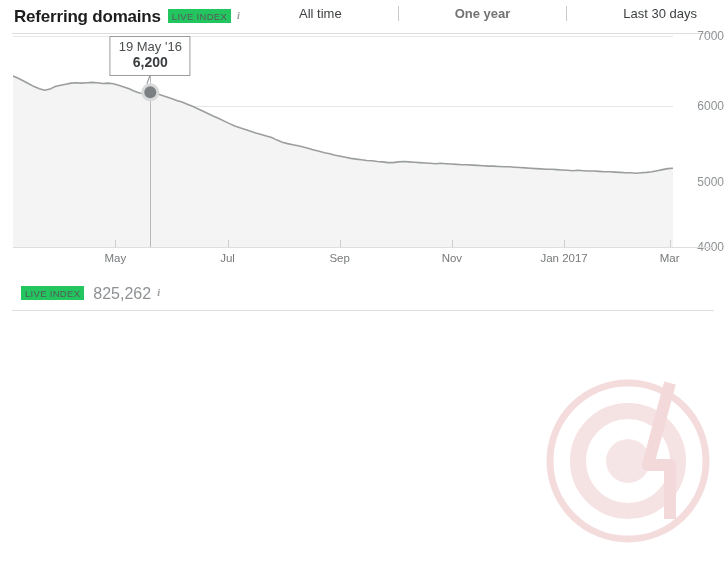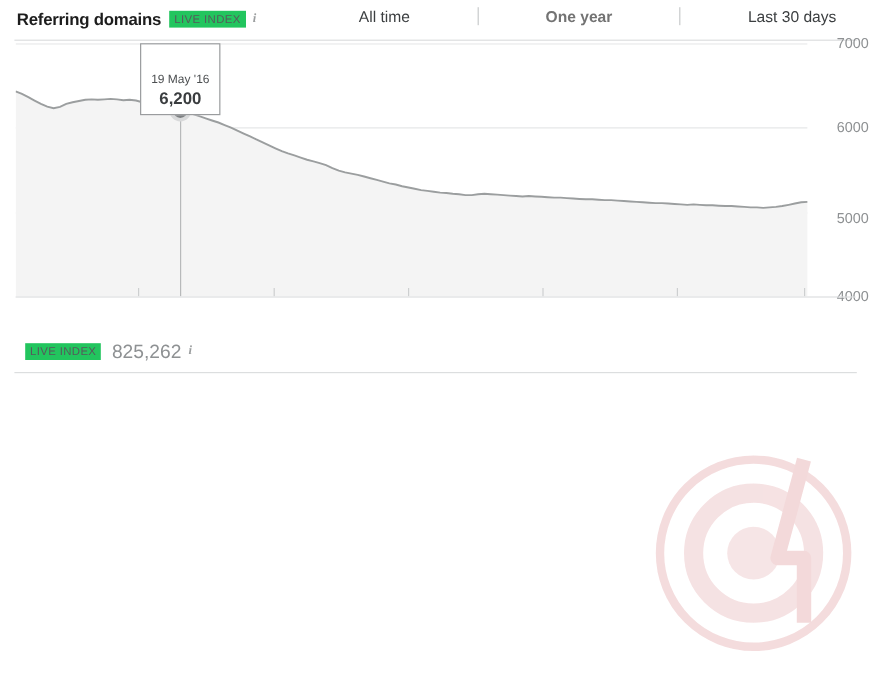--- a/index.html
+++ b/index.html
@@ -26,21 +26,21 @@
     height: 33px;
     display: flex;
     align-items: center;
   }
   .header-left {
     display: flex;
     align-items: baseline;
     padding-left: 14px;
   }
   .chart-title {
-    font-size: 14px;
+    font-size: 17px;
     font-weight: bold;
     color: #1d1d1d;
     letter-spacing: -0.2px;
     white-space: nowrap;
   }
   .live-badge {
     margin-left: 7px;
     background: #22c55e;
     color: #56595b;
     font-size: 9.5px;
@@ -156,24 +156,23 @@
     position: absolute;
     background: #ffffff;
     border: 1px solid #9a9c9e;
     padding: 3px 8px 4px 8px;
     text-align: center;
     z-index: 6;
     transform: translateX(-50%);
     white-space: nowrap;
   }
   .tooltip-date {
-    font-size: 10px;
+    font-size: 13px;
     color: #4c4f51;
     line-height: 14px;
-    margin-top: 20px;
   }
   .tooltip-value {
     font-size: 14px;
     font-weight: bold;
     color: #3a3d3f;
     line-height: 17px;
   }
   .tooltip-stem {
     position: absolute;
     z-index: 5;
@@ -241,20 +240,28 @@
         <div class="tooltip-value">6,200</div>
       </div>
     </div>
   <div class="y-labels" id="ylab-domains">
       <div class="y-label" style="top: 0px;">7000</div>
       <div class="y-label" style="top: 70.3333px; margin-left: 15px;">6000</div>
       <div class="y-label" style="top: 146px;">5000</div>
       <div class="y-label" style="top: 211px;">4000</div>
     </div>
   <div class="x-axis-line" id="xline-domains"></div>
+  <div class="x-labels" id="xlab-domains">
+      <div class="x-label" style="left: 102.3px;">May</div>
+      <div class="x-label" style="left: 214.5px;">Jul</div>
+      <div class="x-label" style="left: 326.7px;">Sep</div>
+      <div class="x-label" style="left: 438.9px;">Nov</div>
+      <div class="x-label" style="left: 551.1px;">Jan 2017</div>
+      <div class="x-label" style="left: 656.7px;">Mar</div>
+    </div>
 </div>
 
 <div class="panel" id="panel-pages">
 
   <div class="chart-header">
     <div class="header-left">
       <span class="live-badge">LIVE INDEX</span>
       <span class="header-value">825,262</span>
       <span class="info-icon">i</span>
     </div>

